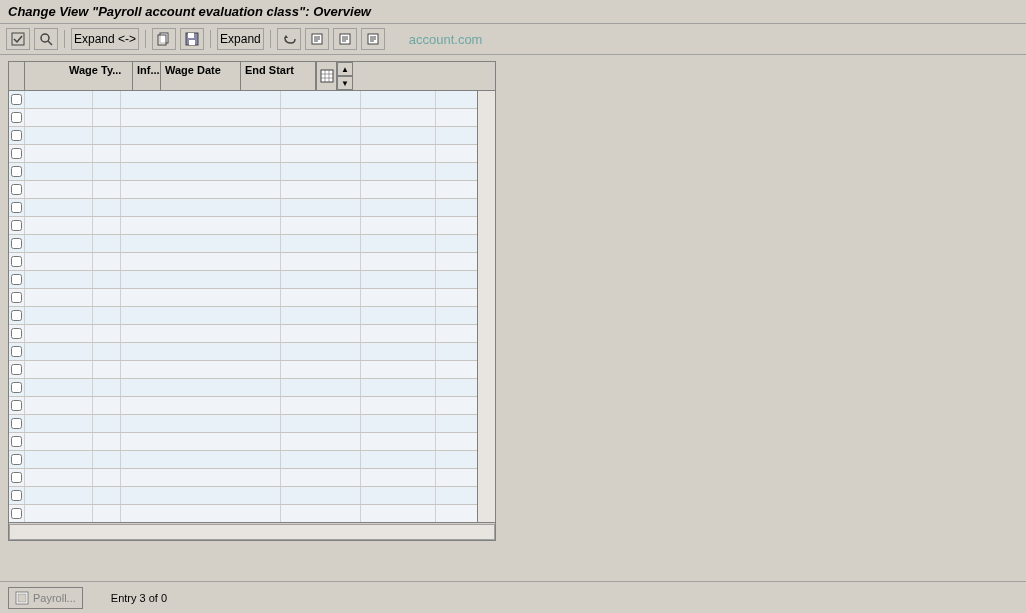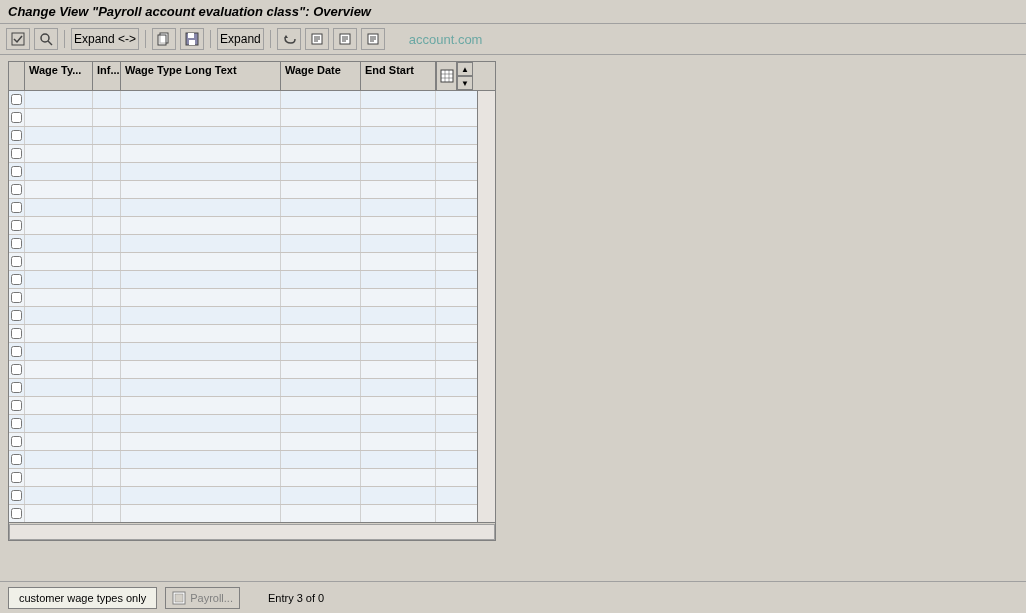--- a/index.html
+++ b/index.html
@@ -208,31 +208,28 @@
 </div>
 
 <div class="content-area">
 
   <div class="table-container">
 
     <div style="display:flex; background:#d4d0c8; border-bottom:1px solid #808080;">
 
       <div style="width:16px; min-width:16px; border-right:1px solid #808080;"></div>
 
-      <div class="table-header-cell" style="width:68px; min-width:68px;">
+      <div class="table-header-cell" style="width:68px; min-width:68px;margin-left:40px;">
         <span>Wage Ty...</span>
       </div>
 
       <div class="table-header-cell" style="width:28px; min-width:28px;">
         <span>Inf...</span>
       </div>
 
-      <div class="table-header-cell" style="width:160px; min-width:160px;">
-        <span>Wage Type Long Text</span>
-      </div>
 
       <div class="table-header-cell" style="width:80px; min-width:80px;">
         <span>Wage Date</span>
       </div>
 
       <div class="table-header-cell" style="width:75px; min-width:75px;">
         <span>End Start</span>
       </div>
 
       <div style="width:20px; background:#d4d0c8; border-left:1px solid #808080; display:flex; align-items:center; justify-content:center; cursor:pointer;">
@@ -503,23 +500,20 @@
       </div>
     </div>
 
     <div style="height:18px; background:#d4d0c8; border-top:1px solid #808080; display:flex; align-items:center;">
       <div style="flex:1; height:16px; background:#e8e4e0; border:1px solid #a0a0a0;"></div>
     </div>
   </div>
 </div>
 
 <div class="status-bar">
-  <button class="status-btn">
-    <span>customer wage types only</span>
-  </button>
   <div class="position-btn">
     <svg width="14" height="14" viewBox="0 0 14 14">
       <rect x="1" y="1" width="12" height="12" fill="white" stroke="#808080" stroke-width="1"></rect>
       <rect x="3" y="3" width="8" height="8" fill="#d4d0c8" stroke="#808080" stroke-width="0.5"></rect>
     </svg>
     <span>Payroll...</span>
   </div>
   <span class="entry-text">Entry 3 of 0</span>
 </div>
 

